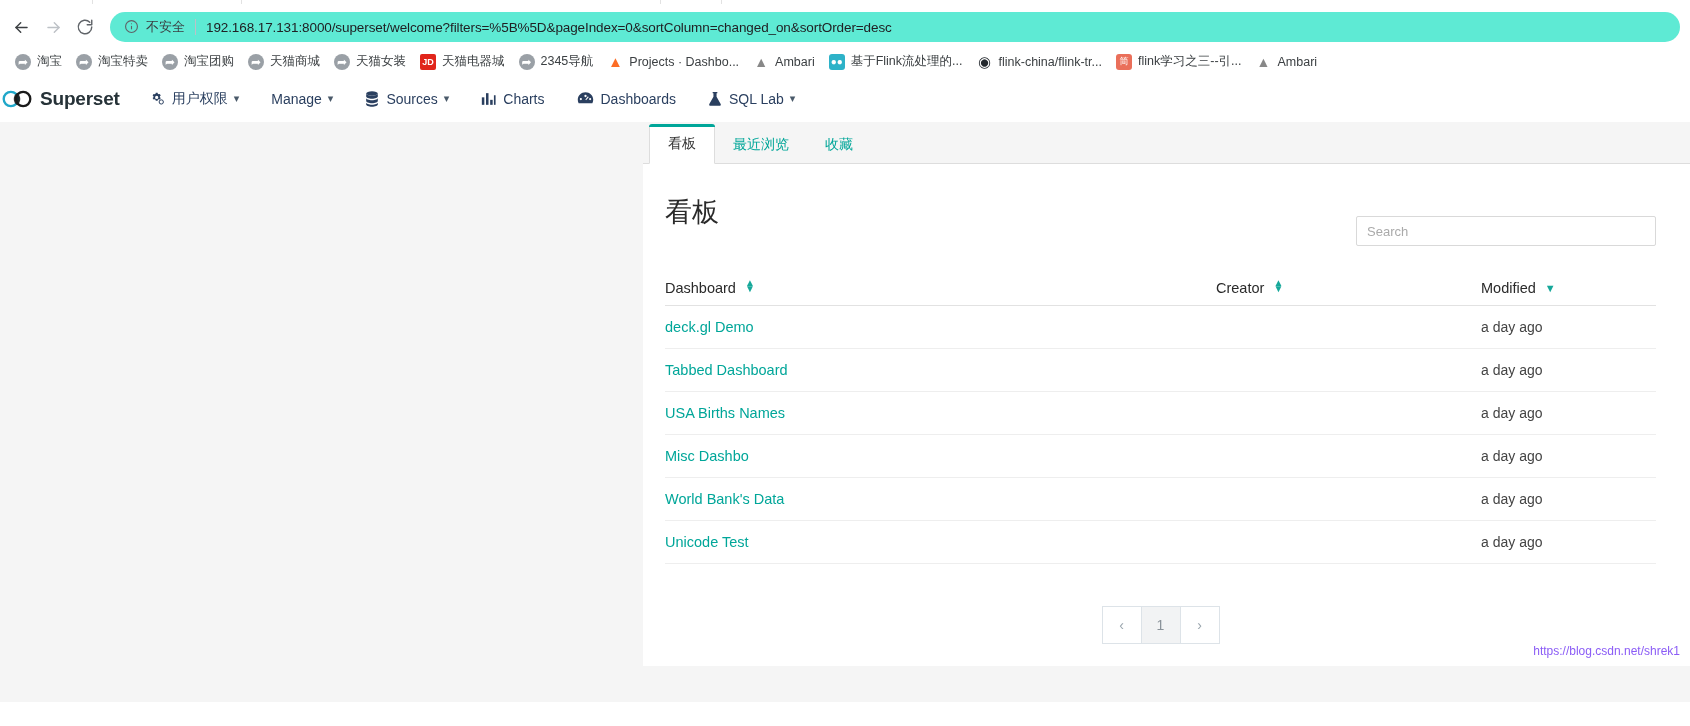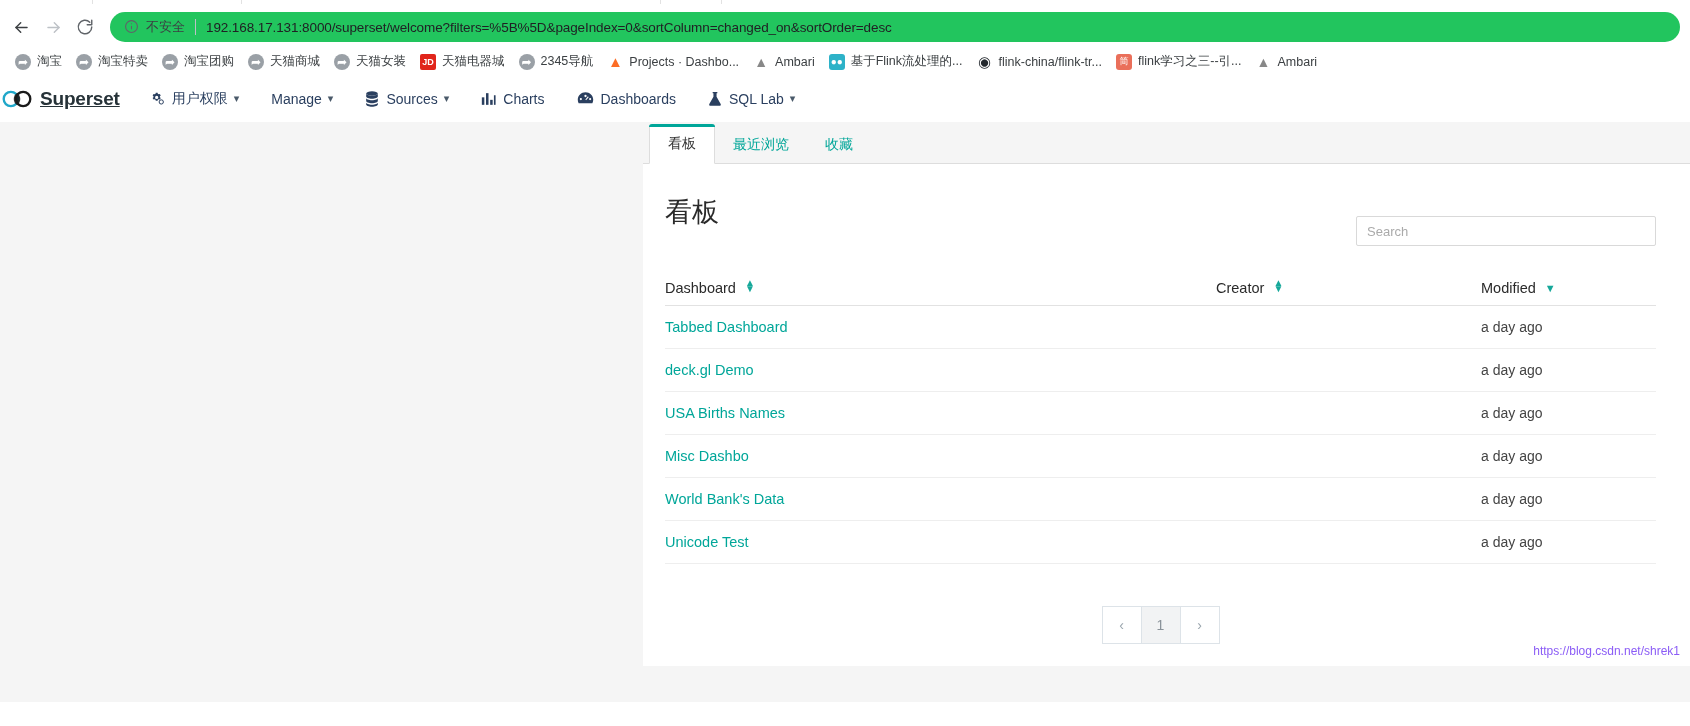--- a/index.html
+++ b/index.html
@@ -50,21 +50,21 @@
     margin-right: 2px;
   }
   .nav-btn.back { color: #3c4043; }
   .nav-btn.forward { color: #bdc1c6; }
   .nav-btn svg { display: block; }
 
   .omnibox {
     flex: 1 1 auto;
     height: 30px;
     margin-left: 8px;
-    background: #22c55e;
+    background: #5eead4;
     border-radius: 16px;
     display: flex;
     align-items: center;
     padding: 0 14px;
     min-width: 0;
   }
   .omni-info {
     width: 16px; height: 16px;
     flex: 0 0 auto;
     margin-right: 6px;
@@ -162,21 +162,20 @@
     border-bottom: 1px solid #ffffff;
   }
   .sup-brand {
     display: flex;
     align-items: center;
     padding: 0 14px 0 2px;
     font-size: 19px;
     font-weight: bold;
     color: #263238;
     letter-spacing: -0.2px;
-    text-decoration: underline;
   }
   .sup-logo {
     margin-right: 8px;
     display: flex;
   }
   .sup-item {
     display: flex;
     align-items: center;
     padding: 0 16px;
     height: 46px;
@@ -563,26 +562,26 @@
                 <span class="sort-ico"><span class="up">▲</span><span class="dn">▼</span></span>
               </th>
               <th class="col-modified">
                 <span>Modified</span>
                 <span class="sort-ico desc">▼</span>
               </th>
             </tr>
           </thead>
           <tbody>
             <tr>
-              <td><a class="dash-link" href="#">Tabbed Dashboard</a></td>
+              <td><a class="dash-link" href="#">deck.gl Demo</a></td>
               <td></td>
               <td>a day ago</td>
             </tr>
             <tr>
-              <td><a class="dash-link" href="#">deck.gl Demo</a></td>
+              <td><a class="dash-link" href="#">Tabbed Dashboard</a></td>
               <td></td>
               <td>a day ago</td>
             </tr>
             <tr>
               <td><a class="dash-link" href="#">USA Births Names</a></td>
               <td></td>
               <td>a day ago</td>
             </tr>
             <tr>
               <td><a class="dash-link" href="#">Misc Dashbo</a></td>

